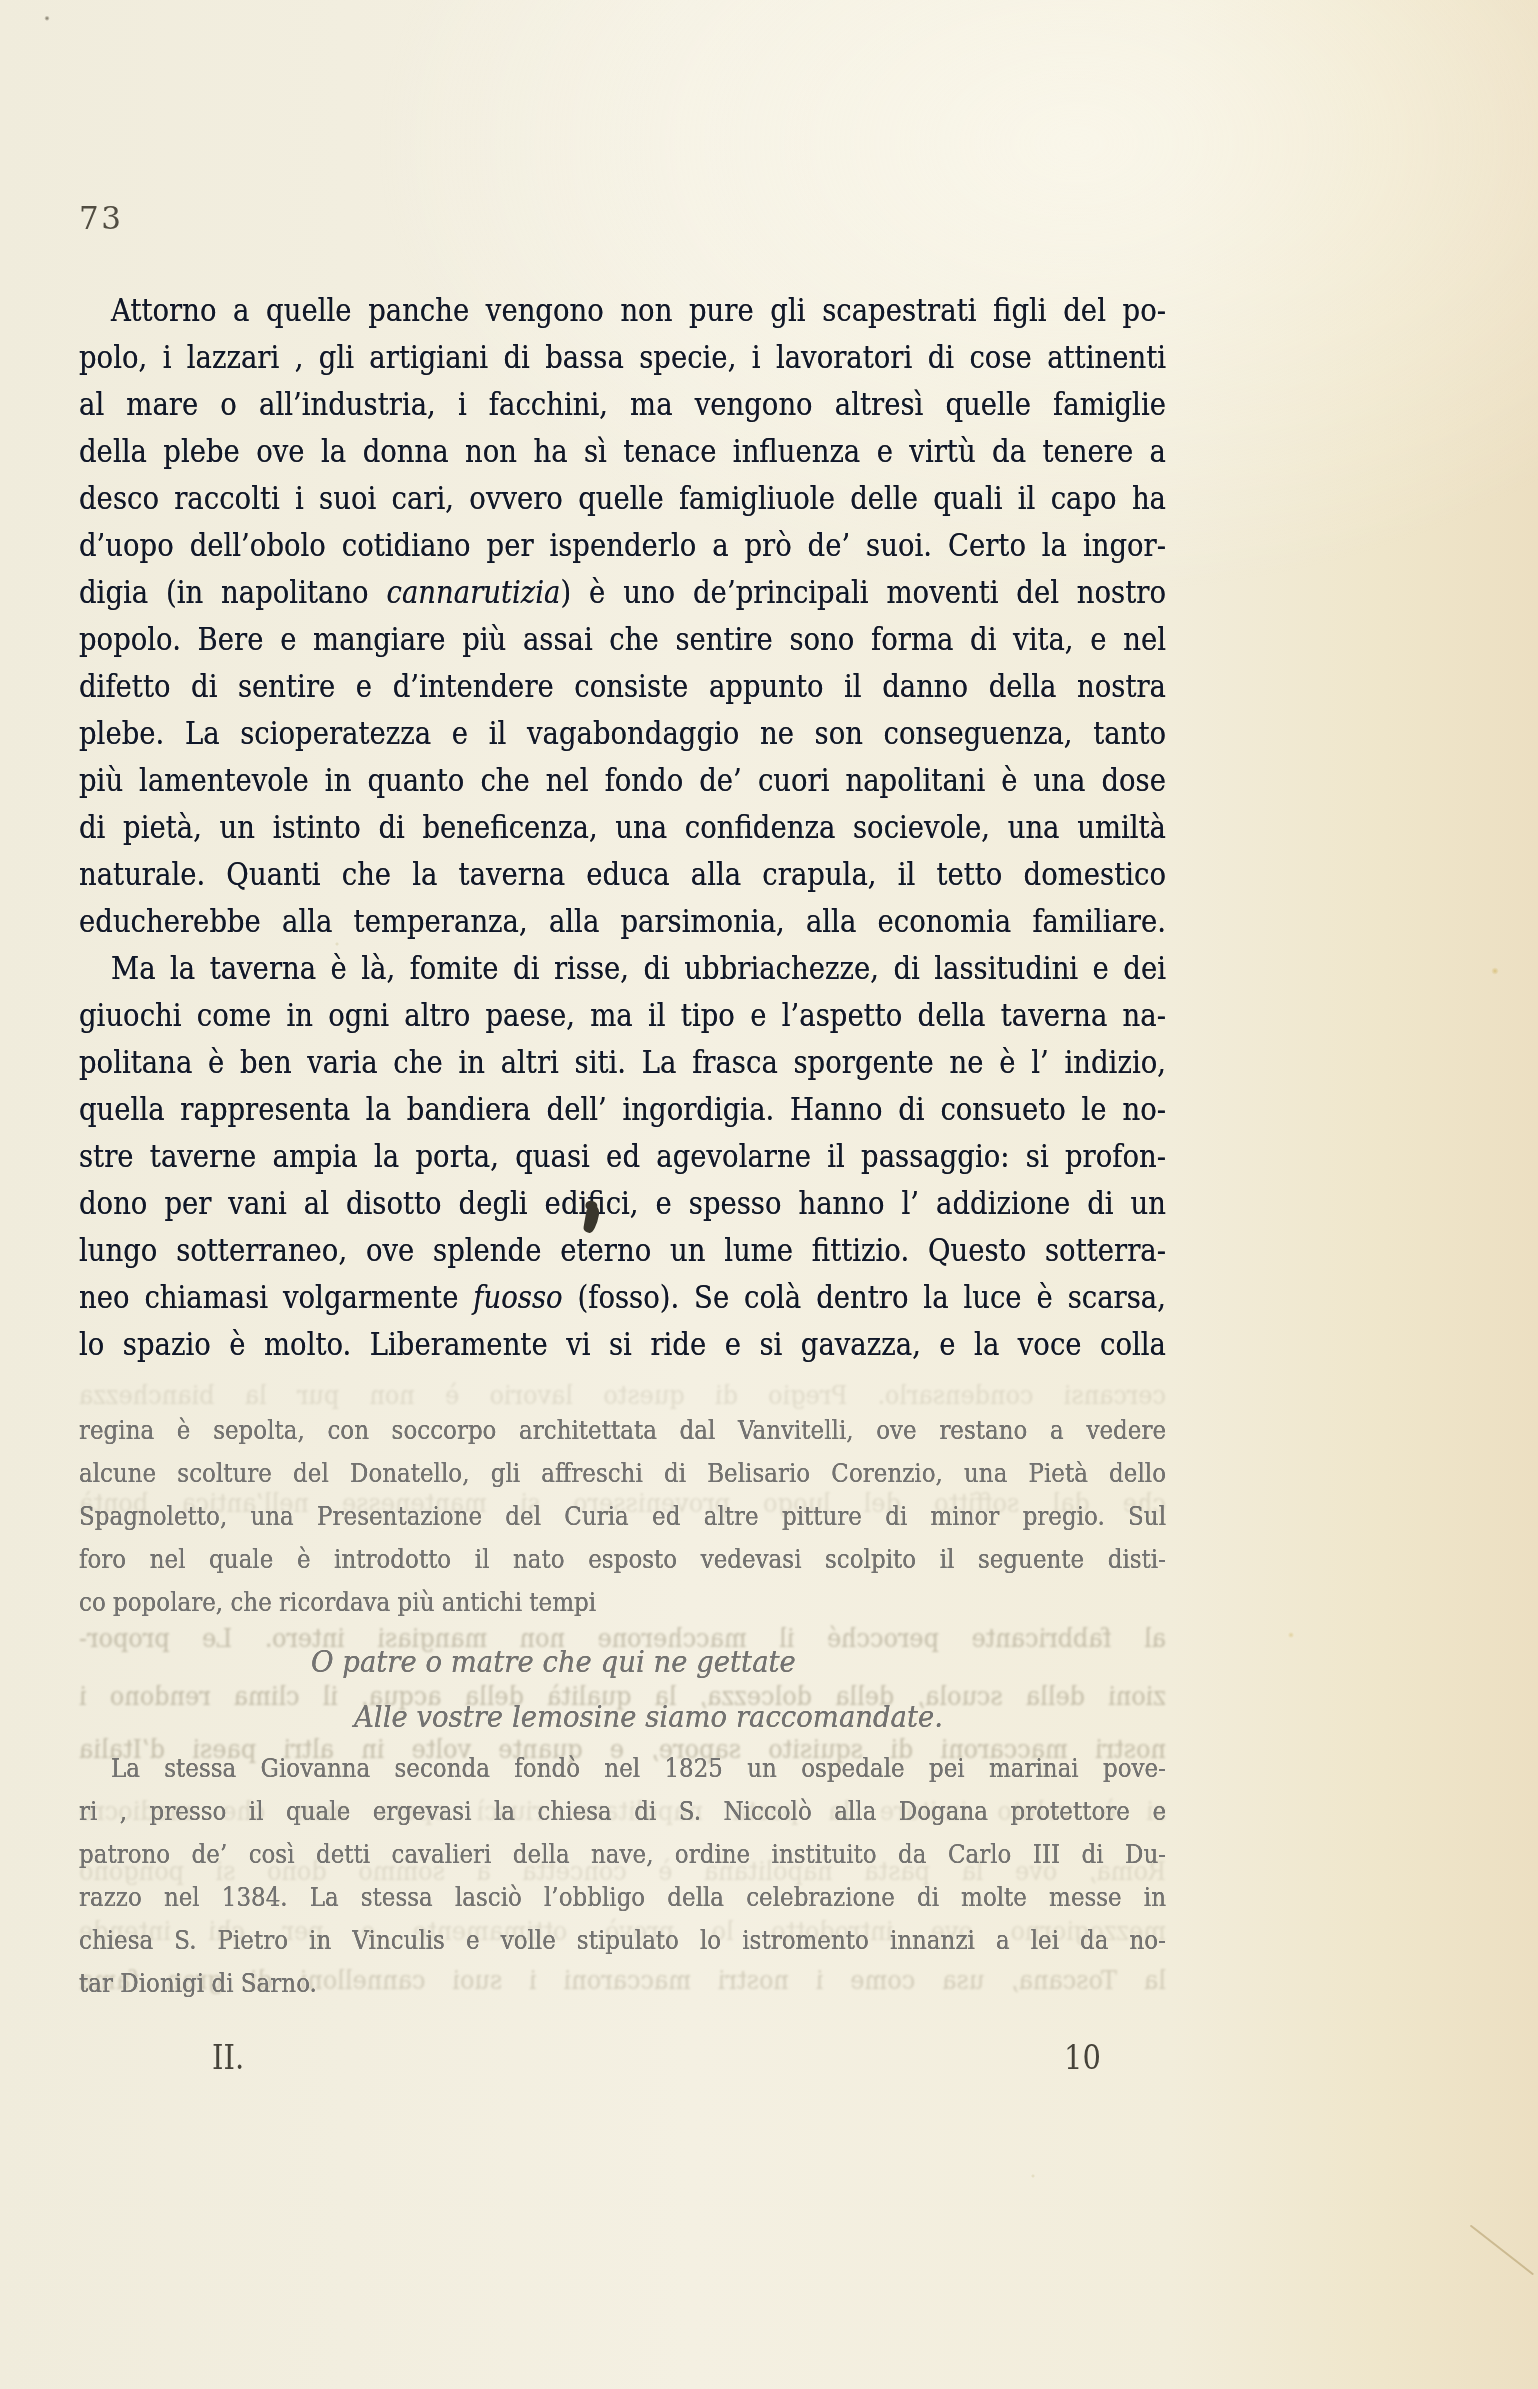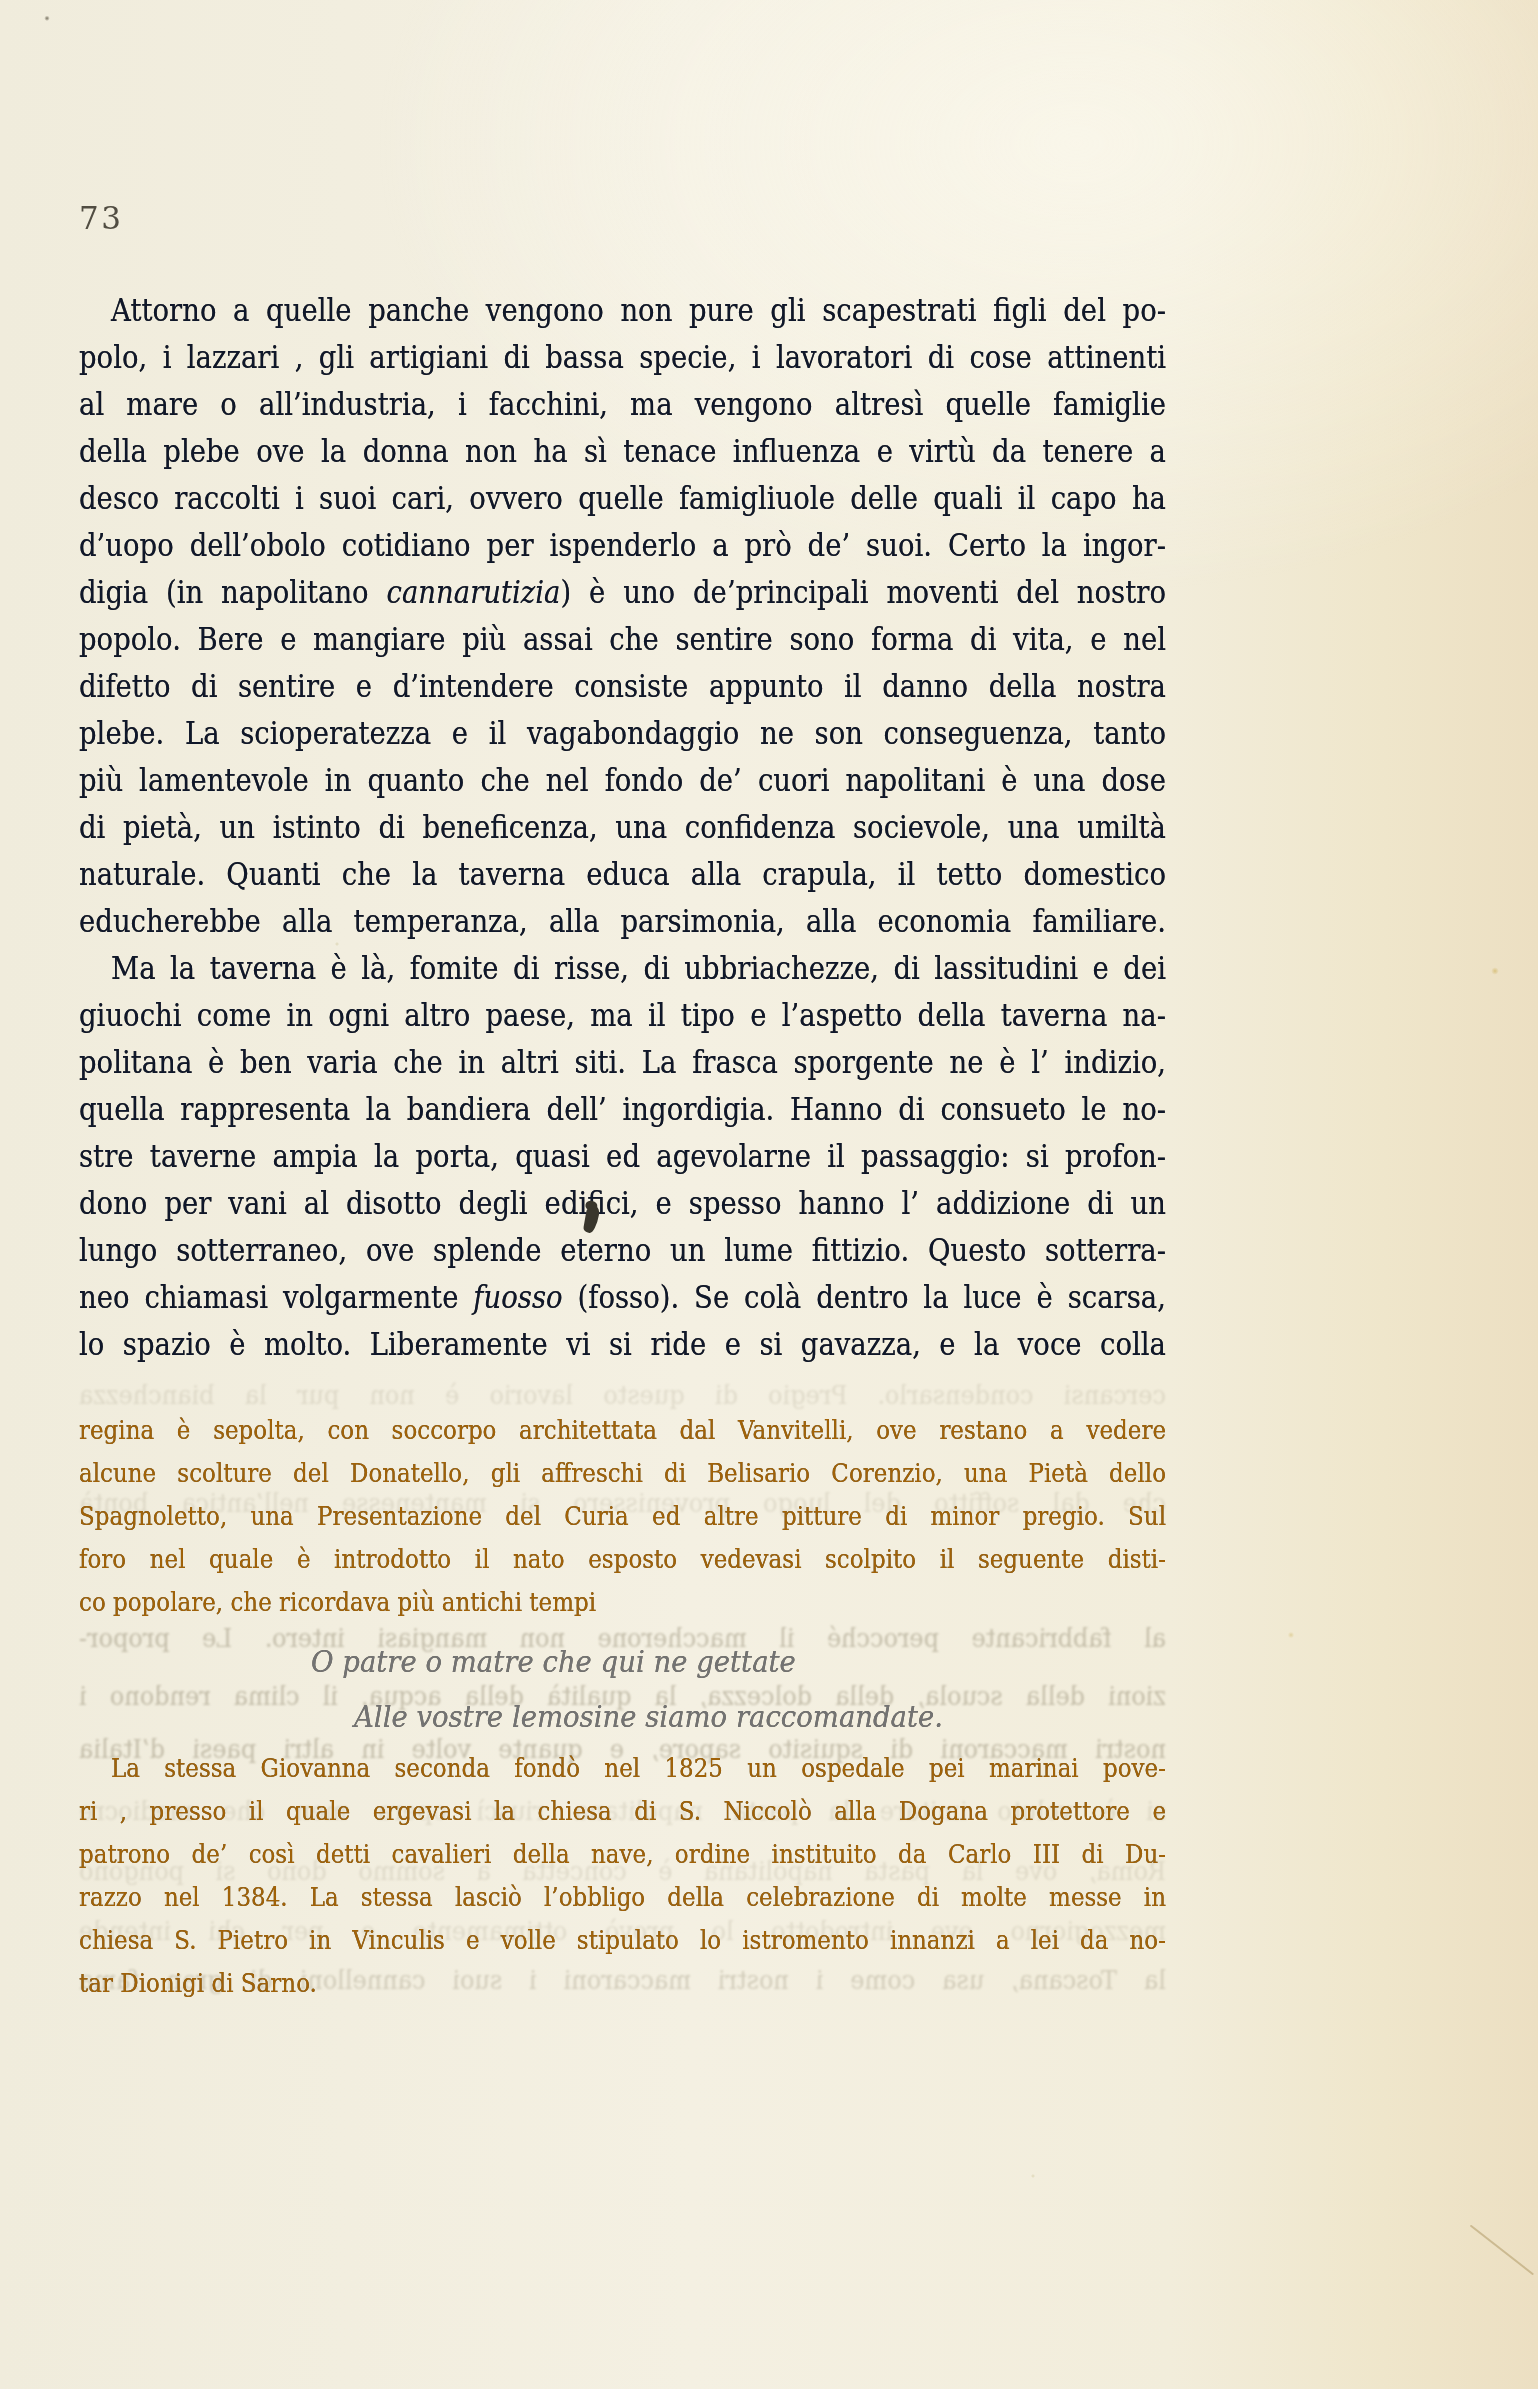--- a/index.html
+++ b/index.html
@@ -24,21 +24,21 @@
   .pnum{position:absolute;top:200px;left:79px;width:1087px;text-align:left;
     font-size:31px;letter-spacing:2.5px;color:#514d42;}
   
   .tline{height:47px;line-height:47px;text-align:justify;text-align-last:justify;
     transform:scaleY(1.16);transform-origin:50% 60%;
     text-shadow:0 0 0.6px rgba(62,58,46,.85);}
   .no-just{text-align:left;text-align-last:left;}
   .ind{text-indent:32px;}
   .it, .verse .tline{font-style:italic;}
   .main{position:absolute;left:79px;top:287px;width:1087px;font-size:27.5px;color:#0f172a;}
-  .fnote{position:absolute;left:79px;width:1087px;font-size:23px;color:#a16207;}
+  .fnote{position:absolute;left:79px;width:1087px;font-size:23px;color:#737373;}
   .fnote .tline{height:43px;line-height:43px;transform:scaleY(1.12);}
   .fn1{top:1410px;}
   .fn2{top:1748px;}
   .verse{position:absolute;left:79px;top:1635px;width:1087px;font-size:27.5px;color:#737373;}
   .verse .tline{height:55px;line-height:55px;transform:scaleY(1.05);}
   .v1{padding-left:232px;}
   .v2{padding-left:275px;}
   .sig{position:absolute;left:79px;top:2041px;width:1087px;height:58px;
     font-size:29px;color:#46433a;}
   .sig .sigl{position:absolute;left:133px;top:0;transform:scaleY(1.15);}
@@ -127,17 +127,21 @@
 
   <div class="fnote fn2">
       <div class="tline ind"><span>La stessa Giovanna seconda fondò nel 1825 un ospedale pei marinai pove-</span></div>
       <div class="tline"><span>ri , presso il quale ergevasi la chiesa di S. Niccolò alla Dogana protettore e</span></div>
       <div class="tline"><span>patrono de’ così detti cavalieri della nave, ordine instituito da Carlo III di Du-</span></div>
       <div class="tline"><span>razzo nel 1384. La stessa lasciò l’obbligo della celebrazione di molte messe in</span></div>
       <div class="tline"><span>chiesa S. Pietro in Vinculis e volle stipulato lo istromento innanzi a lei da no-</span></div>
       <div class="tline no-just"><span>tar Dionigi di Sarno.</span></div>
     </div>
 
+  <div class="sig">
+    <span class="sigl">II.</span>
+    <span class="sigr">10</span>
+  </div>
 
   <div class="blot"></div>
   <div class="scratch"></div>
 </div>
 
 
 </body></html>

